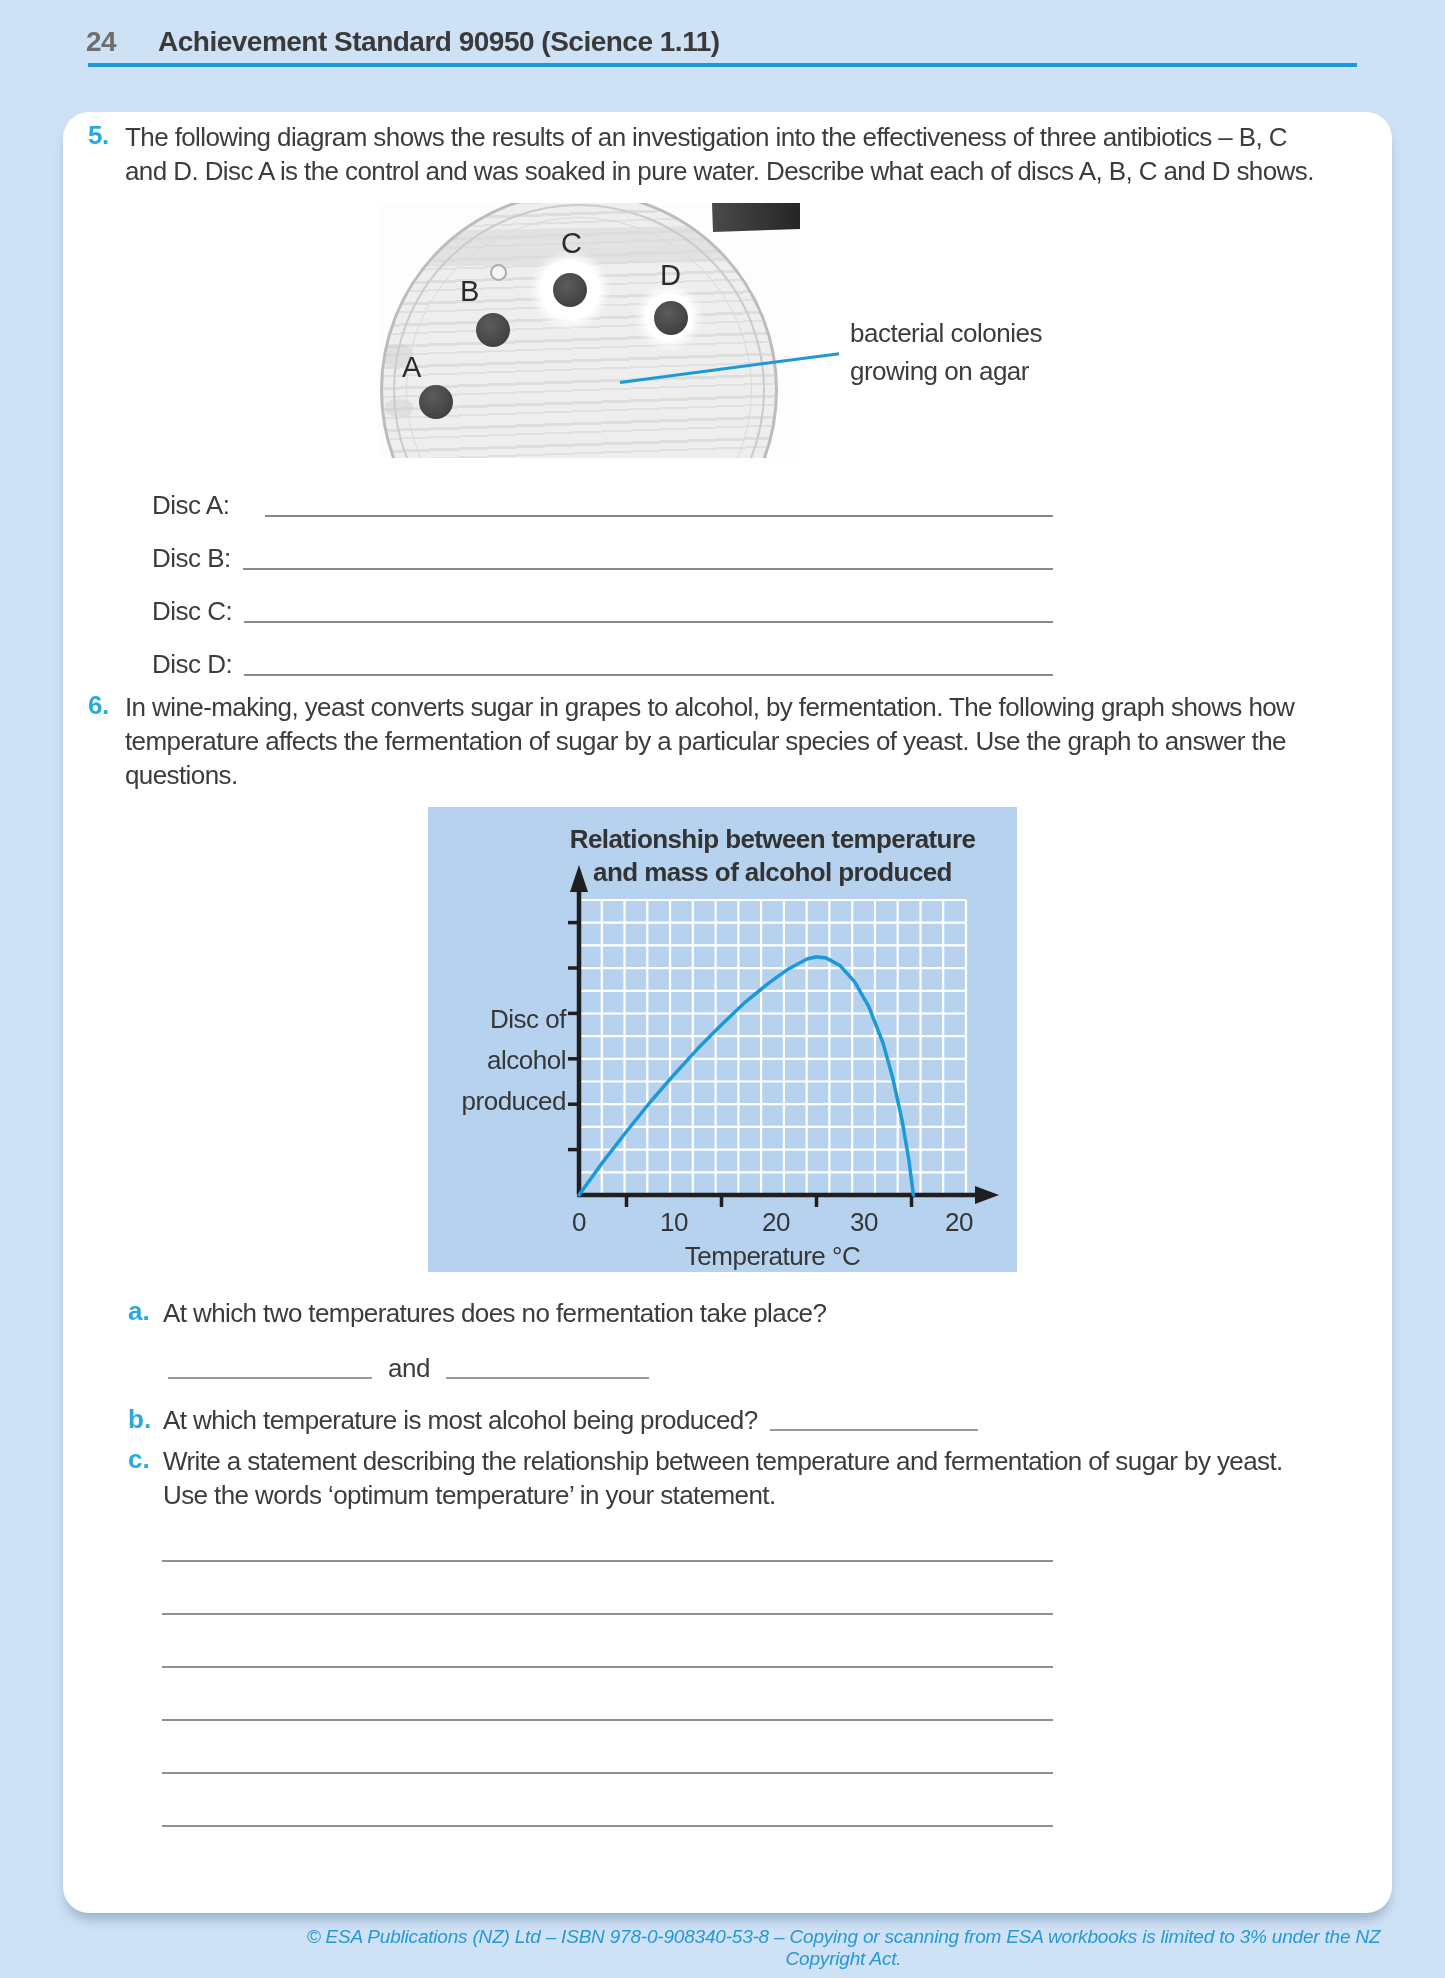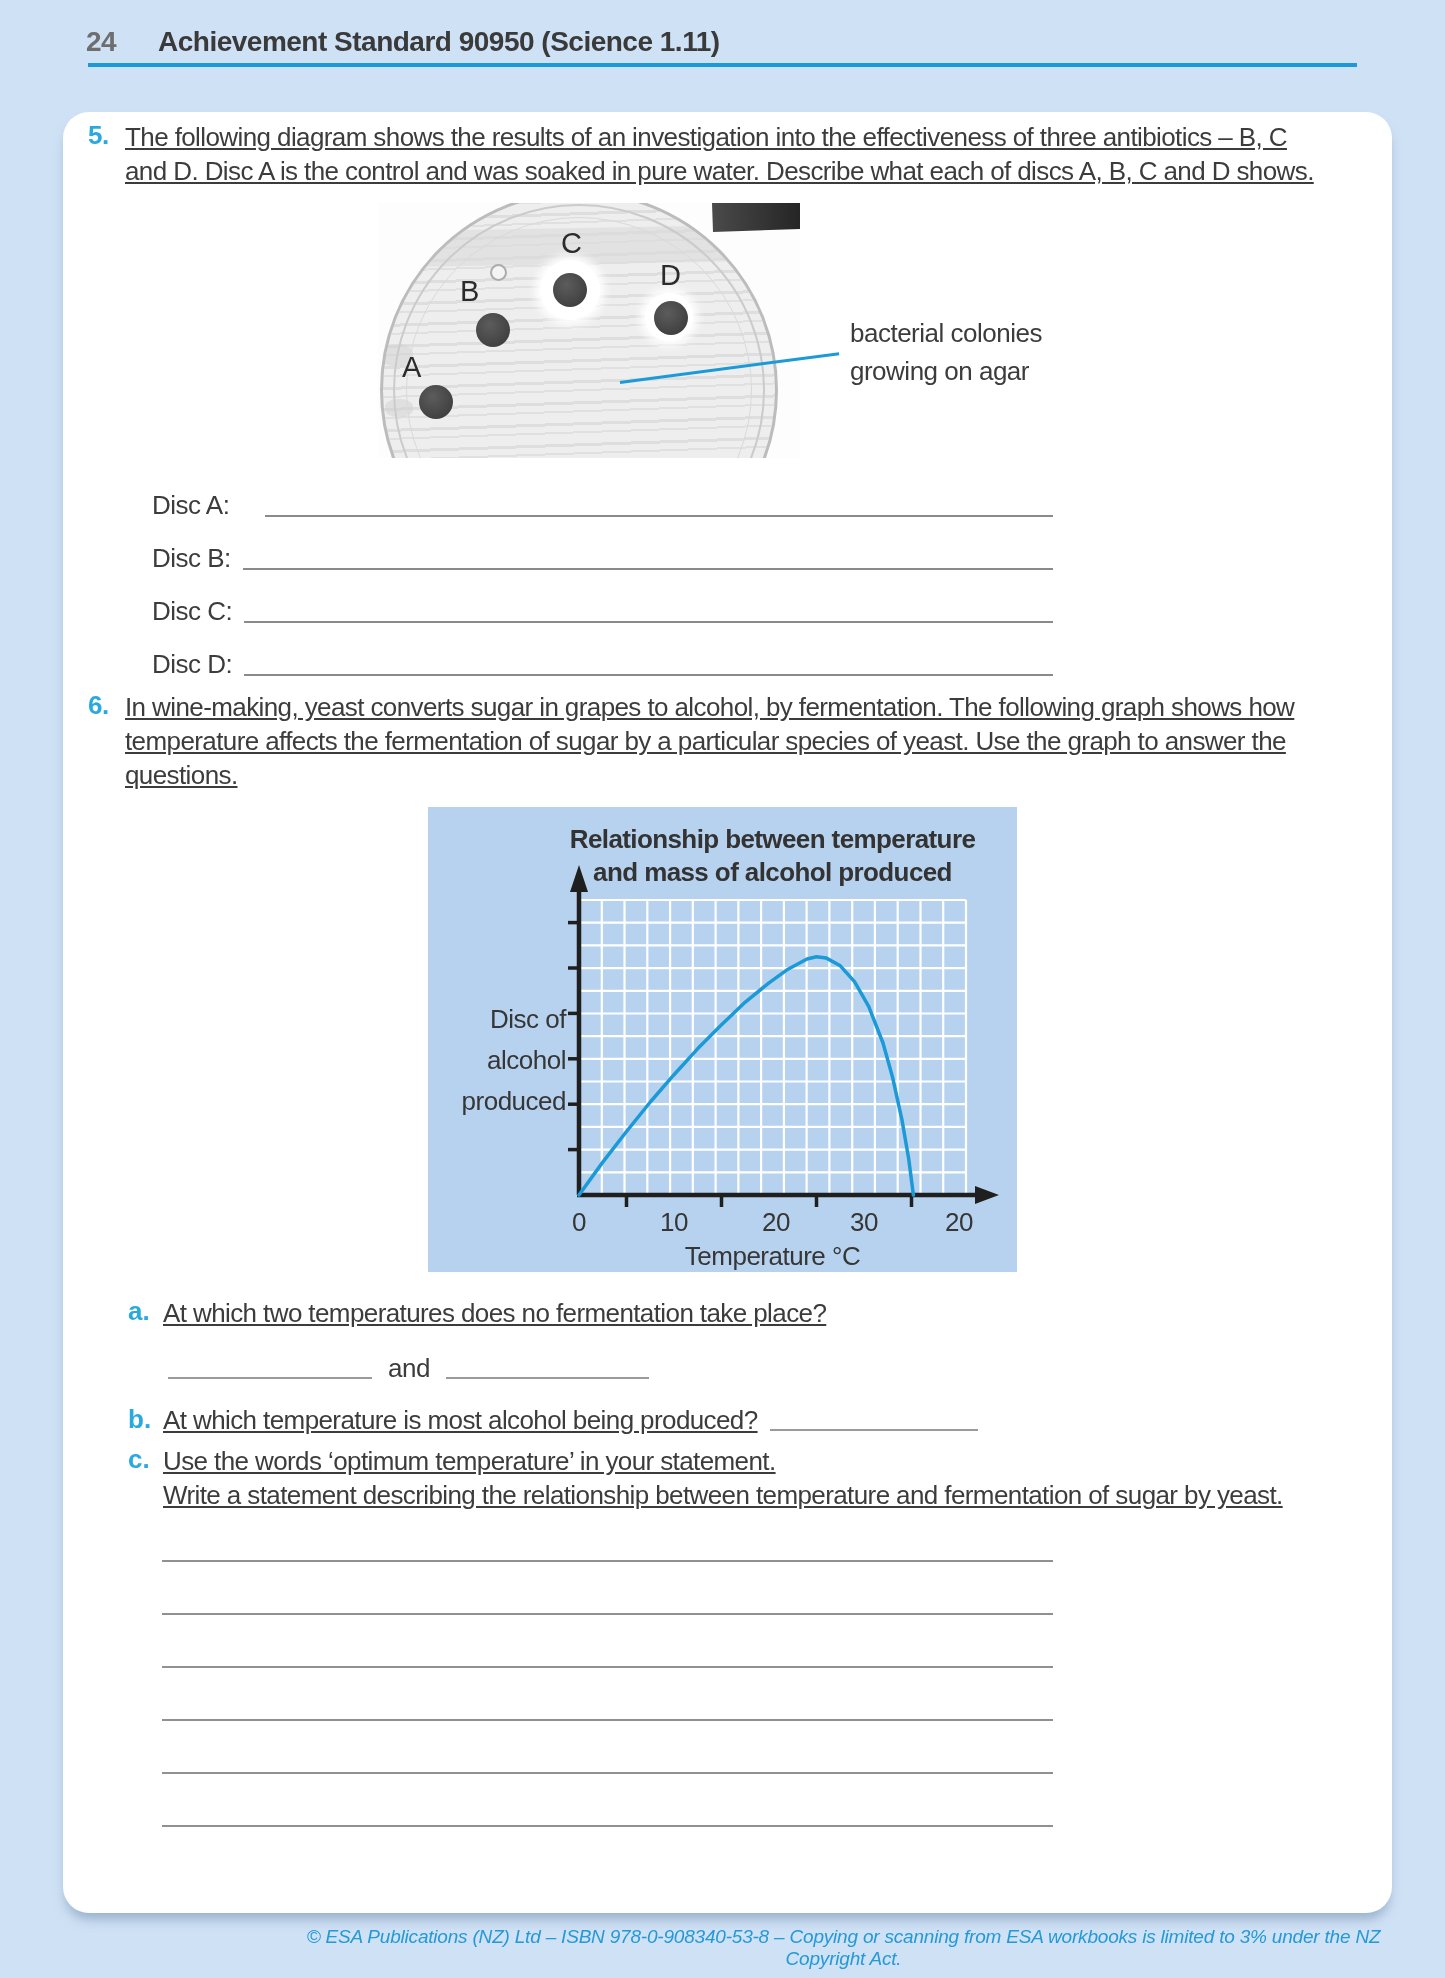--- a/index.html
+++ b/index.html
@@ -13,21 +13,21 @@
   .hdr-title{position:absolute;left:158px;top:26px;font-size:28px;font-weight:bold;color:#3a3a3a;letter-spacing:-0.5px;}
   .hdr-rule{position:absolute;left:88px;top:63px;width:1269px;height:4px;background:#1b9ad7;}
   .card{
     position:absolute;left:63px;top:112px;width:1329px;height:1801px;
     background:#ffffff;border-radius:26px;
     box-shadow:0 9px 12px -3px rgba(105,135,170,.55);
   }
   .q-block{position:absolute;display:flex;align-items:flex-start;}
   .q-num{width:37px;flex:0 0 37px;font-weight:bold;font-size:26px;color:#2aa9e1;letter-spacing:-0.5px;}
   .q-letter{width:35px;flex:0 0 35px;font-weight:bold;font-size:26px;color:#2aa9e1;}
-  .q-text{font-size:26px;line-height:34px;letter-spacing:-0.6px;color:#3c3c3c;text-decoration:underline;}
+  .q-text{font-size:26px;line-height:34px;letter-spacing:-0.6px;color:#3c3c3c;}
   .q-text .ln{display:block;white-space:nowrap;}
 
   
   .photo{position:absolute;left:315px;top:91px;width:422px;height:255px;background:#fdfdfd;overflow:hidden;}
   .dish{position:absolute;left:2px;top:-12px;width:392px;height:392px;border-radius:50%;
         background:#eeeeee;border:3px solid #bcbcbc;overflow:hidden;}
   .rim{position:absolute;border-radius:50%;pointer-events:none;}
   .rim.r1{inset:10px;border:2px solid #cbcbcb;}
   .rim.r2{inset:23px;border:1px solid #d9d9d9;}
   .streaks{position:absolute;inset:0;
@@ -241,22 +241,22 @@
 
   <div class="q-block qb-flex" style="left:65px;top:1292px;">
     <span class="q-letter">b.</span>
     <span class="q-text">At which temperature is most alcohol being produced?</span>
     <span class="qb-line"></span>
   </div>
 
   <div class="q-block" style="left:65px;top:1332px;">
     <span class="q-letter">c.</span>
     <span class="q-text">
+      <span class="ln">Write a statement describing the relationship between temperature and fermentation of sugar by yeast.</span>
       <span class="ln">Use the words ‘optimum temperature’ in your statement.</span>
-      <span class="ln">Write a statement describing the relationship between temperature and fermentation of sugar by yeast.</span>
     </span>
   </div>
 
   <div class="ans-line" style="top:1448px;"></div>
   <div class="ans-line" style="top:1501px;"></div>
   <div class="ans-line" style="top:1554px;"></div>
   <div class="ans-line" style="top:1607px;"></div>
   <div class="ans-line" style="top:1660px;"></div>
   <div class="ans-line" style="top:1713px;"></div>
 

